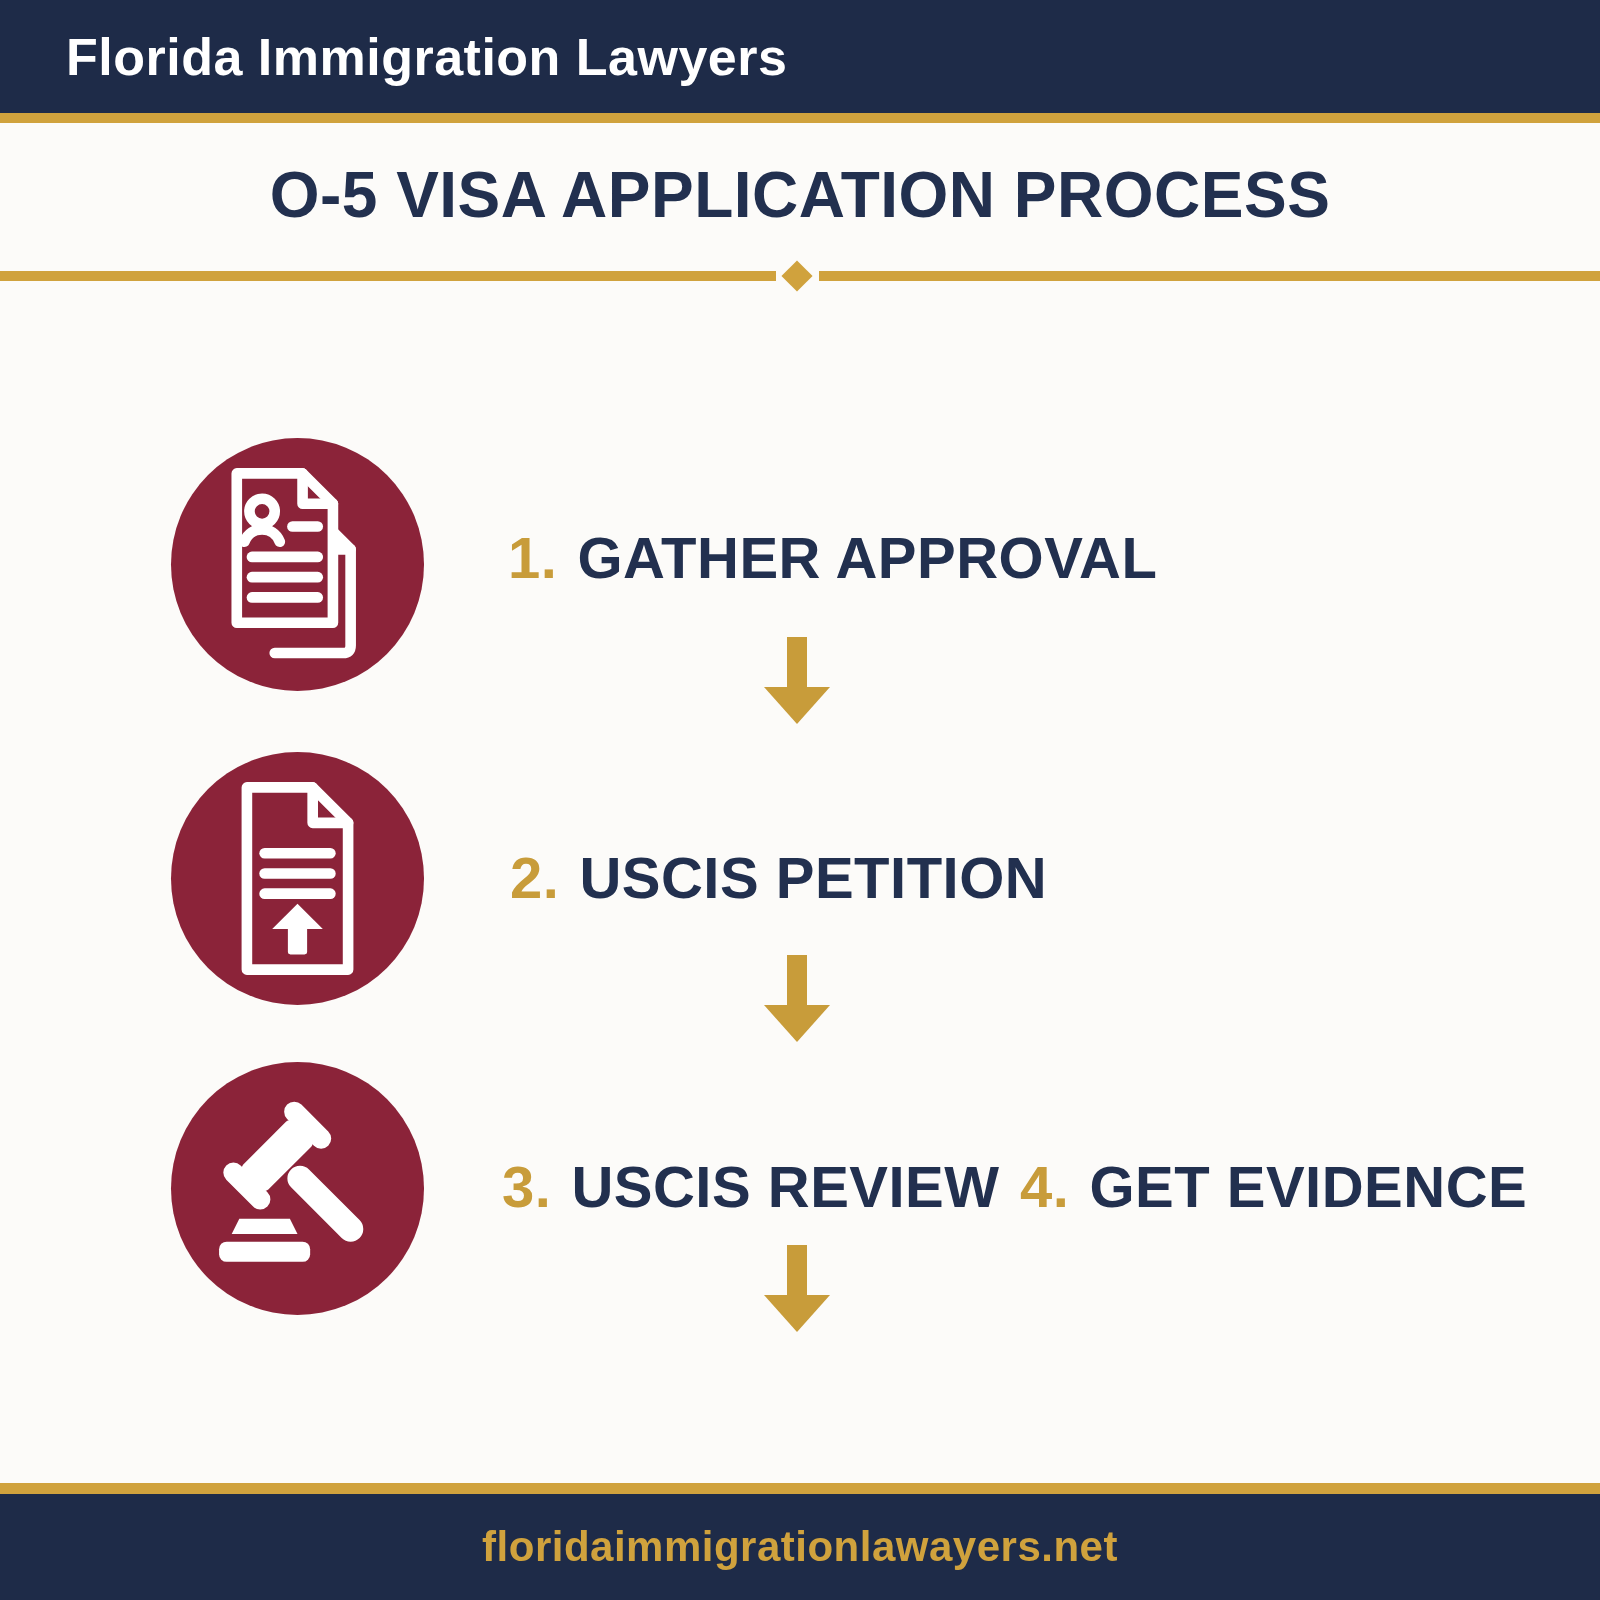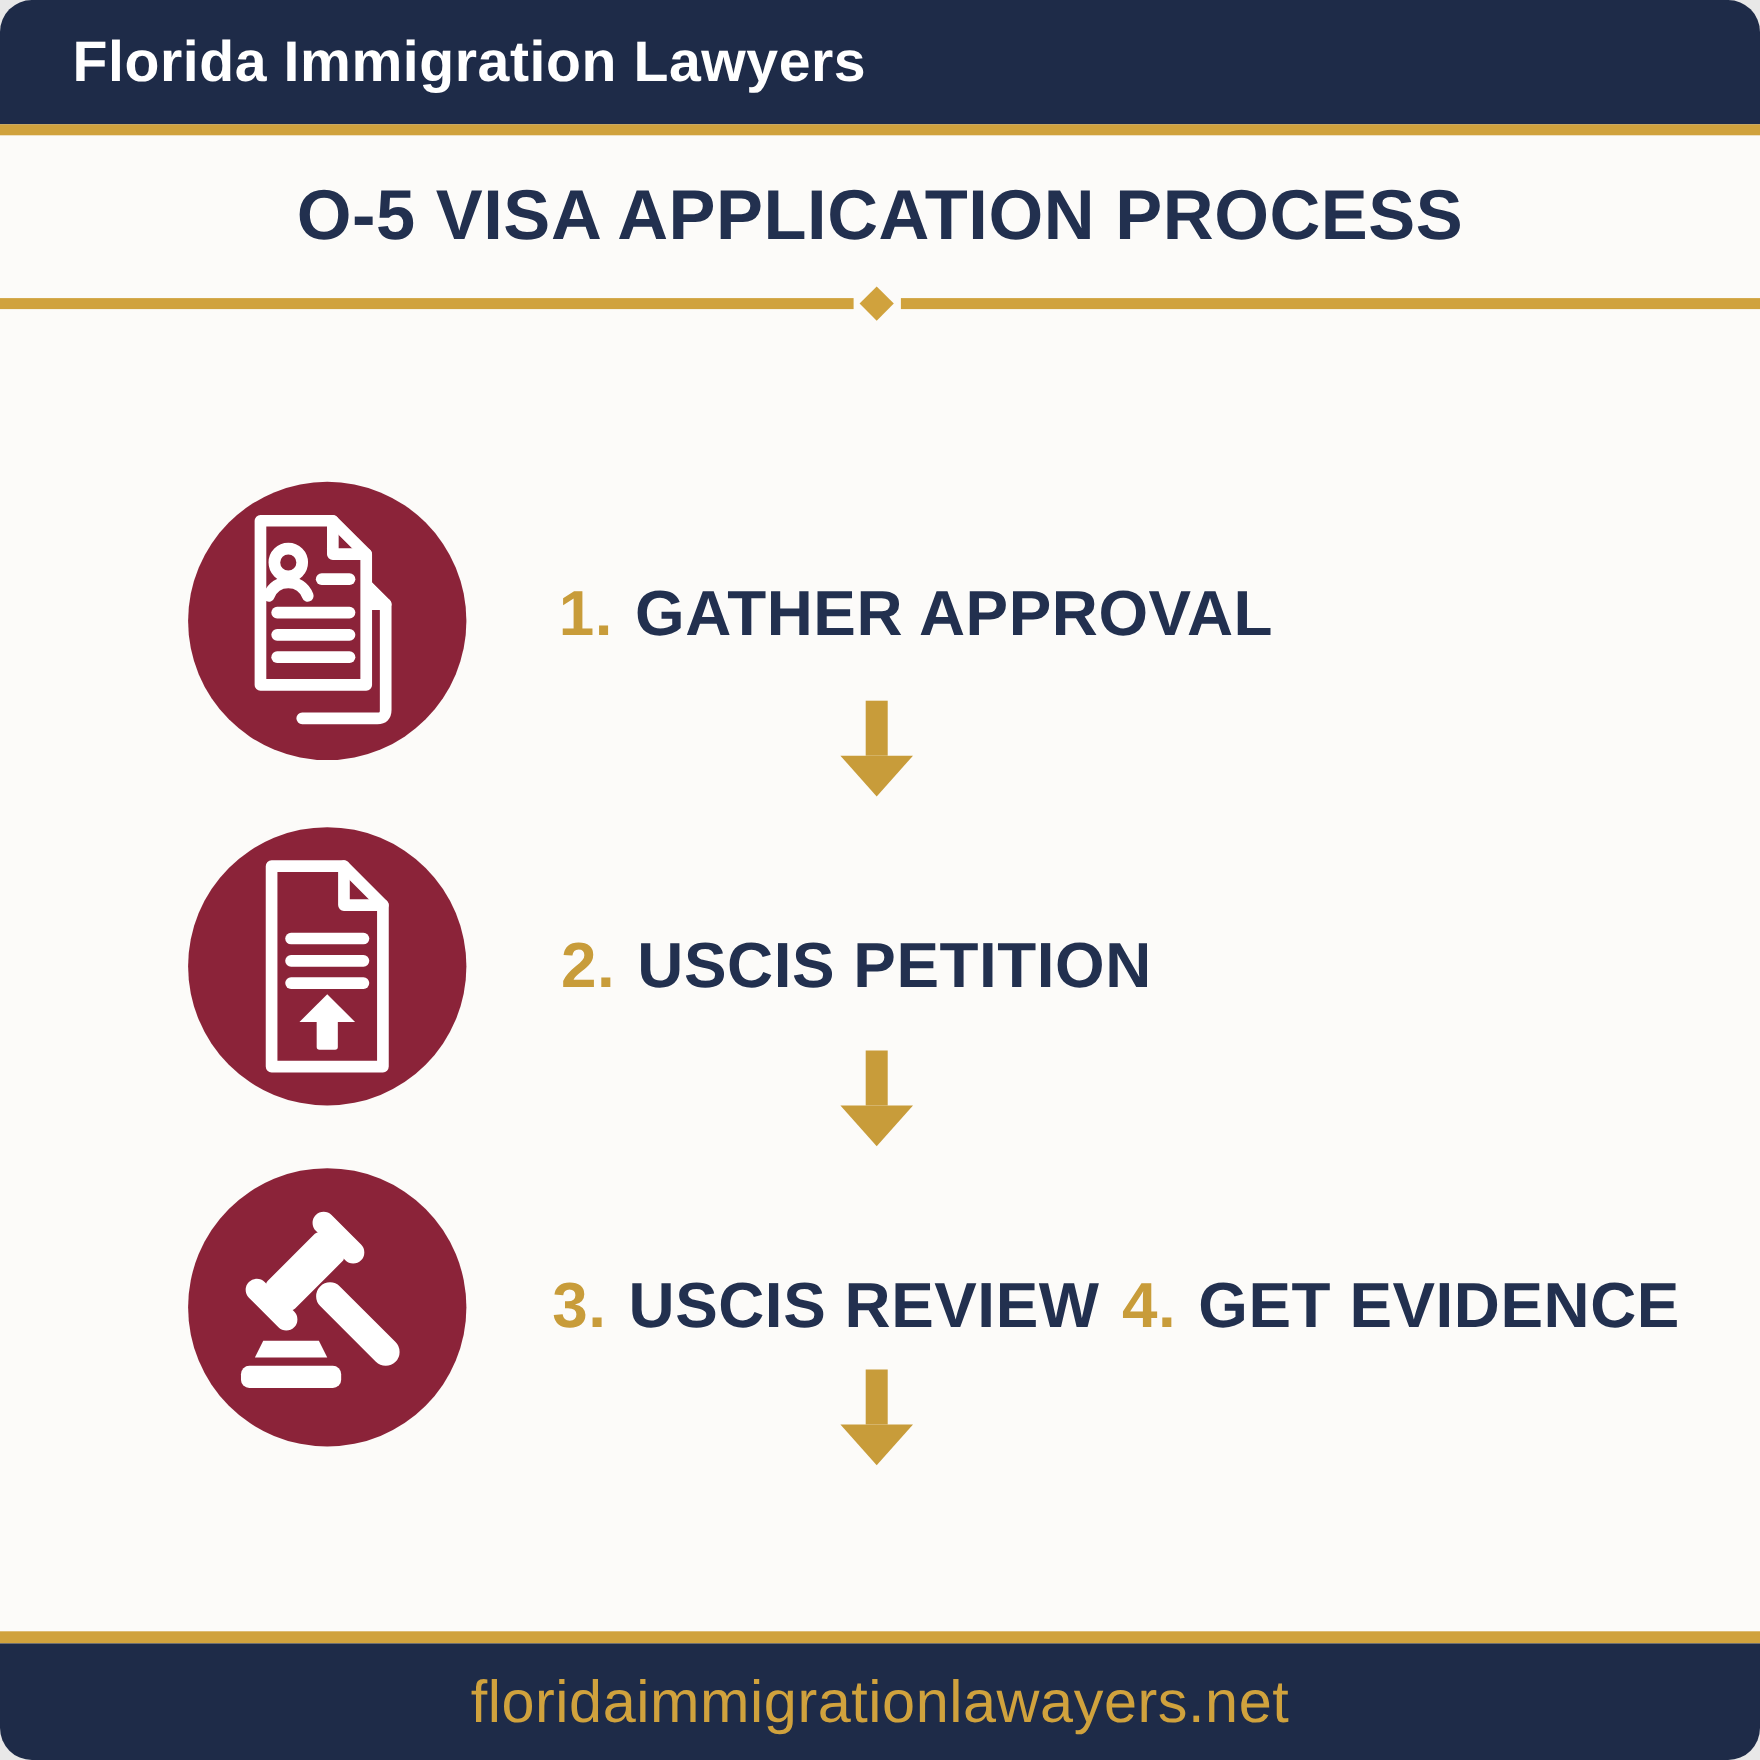--- a/index.html
+++ b/index.html
@@ -10,21 +10,21 @@
     --maroon:#8b2339;
     --maroon-banner:#8e2940;
     --white:#ffffff;
     --background:#fcfbf9;
   }
   *{margin:0;padding:0;box-sizing:border-box;}
   html,body{background:#e8e8e8;}
   body{font-family:"Liberation Sans","DejaVu Sans",sans-serif;}
   .page{
     position:relative;width:1600px;height:1600px;margin:0 auto;
-    background:var(--background);overflow:hidden;border-radius:29px;
+    background:var(--background);overflow:hidden;
   }
   
   .topbar{
     position:absolute;top:0;left:0;width:1600px;height:113px;
     background:var(--navy);display:flex;align-items:center;
   }
   .brand{
     padding-left:66px;color:var(--white);
     font-size:52px;font-weight:bold;letter-spacing:.5px;
   }
@@ -85,21 +85,21 @@
     color:var(--white);font-size:58px;font-weight:bold;letter-spacing:1px;
   }
   .gold-bar-bottom{
     position:absolute;top:1483px;left:0;width:1600px;height:11px;
     background:var(--gold);
   }
   .footer{
     position:absolute;top:1494px;left:0;width:1600px;height:106px;
     background:var(--navy);display:flex;align-items:center;justify-content:center;gap:46px;
   }
-  .footer span{color:var(--gold);font-size:54px;font-weight:normal;letter-spacing:.5px;}
+  .footer span{color:var(--gold);font-size:42px;font-weight:bold;letter-spacing:.5px;}
 </style>
 </head>
 <body>
 
 <div class="page">
 
   <header class="topbar">
     <div class="brand">Florida Immigration Lawyers</div>
   </header>
   <div class="gold-bar-top"></div>

